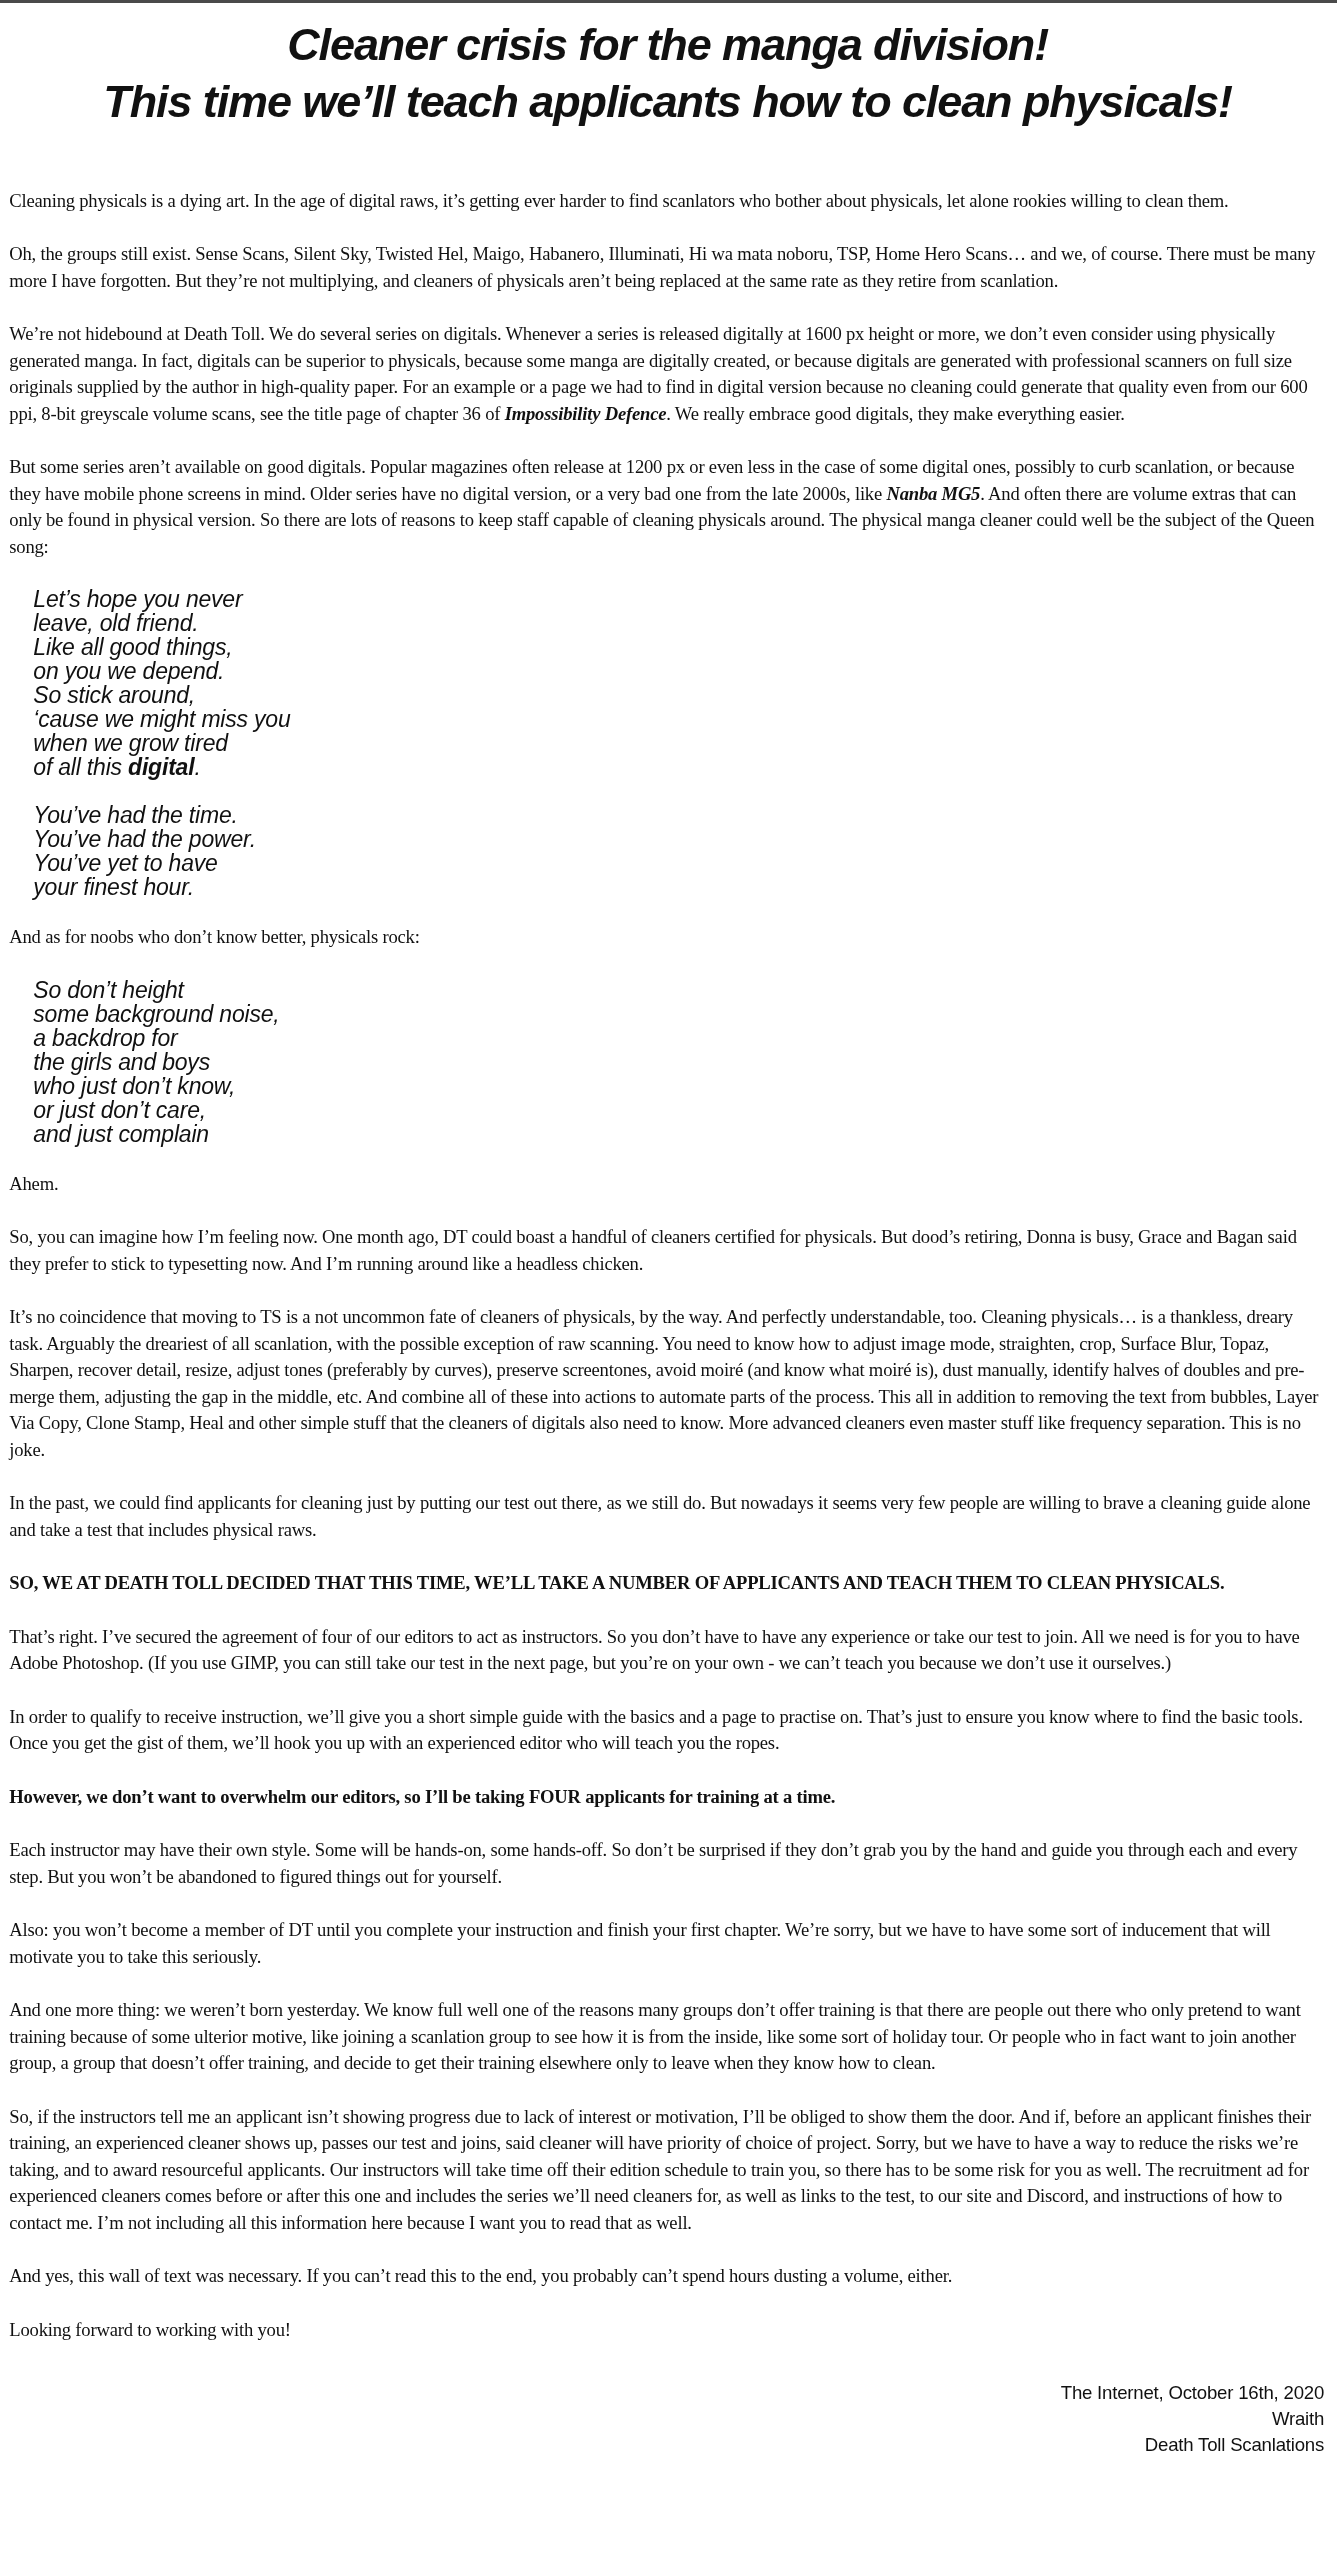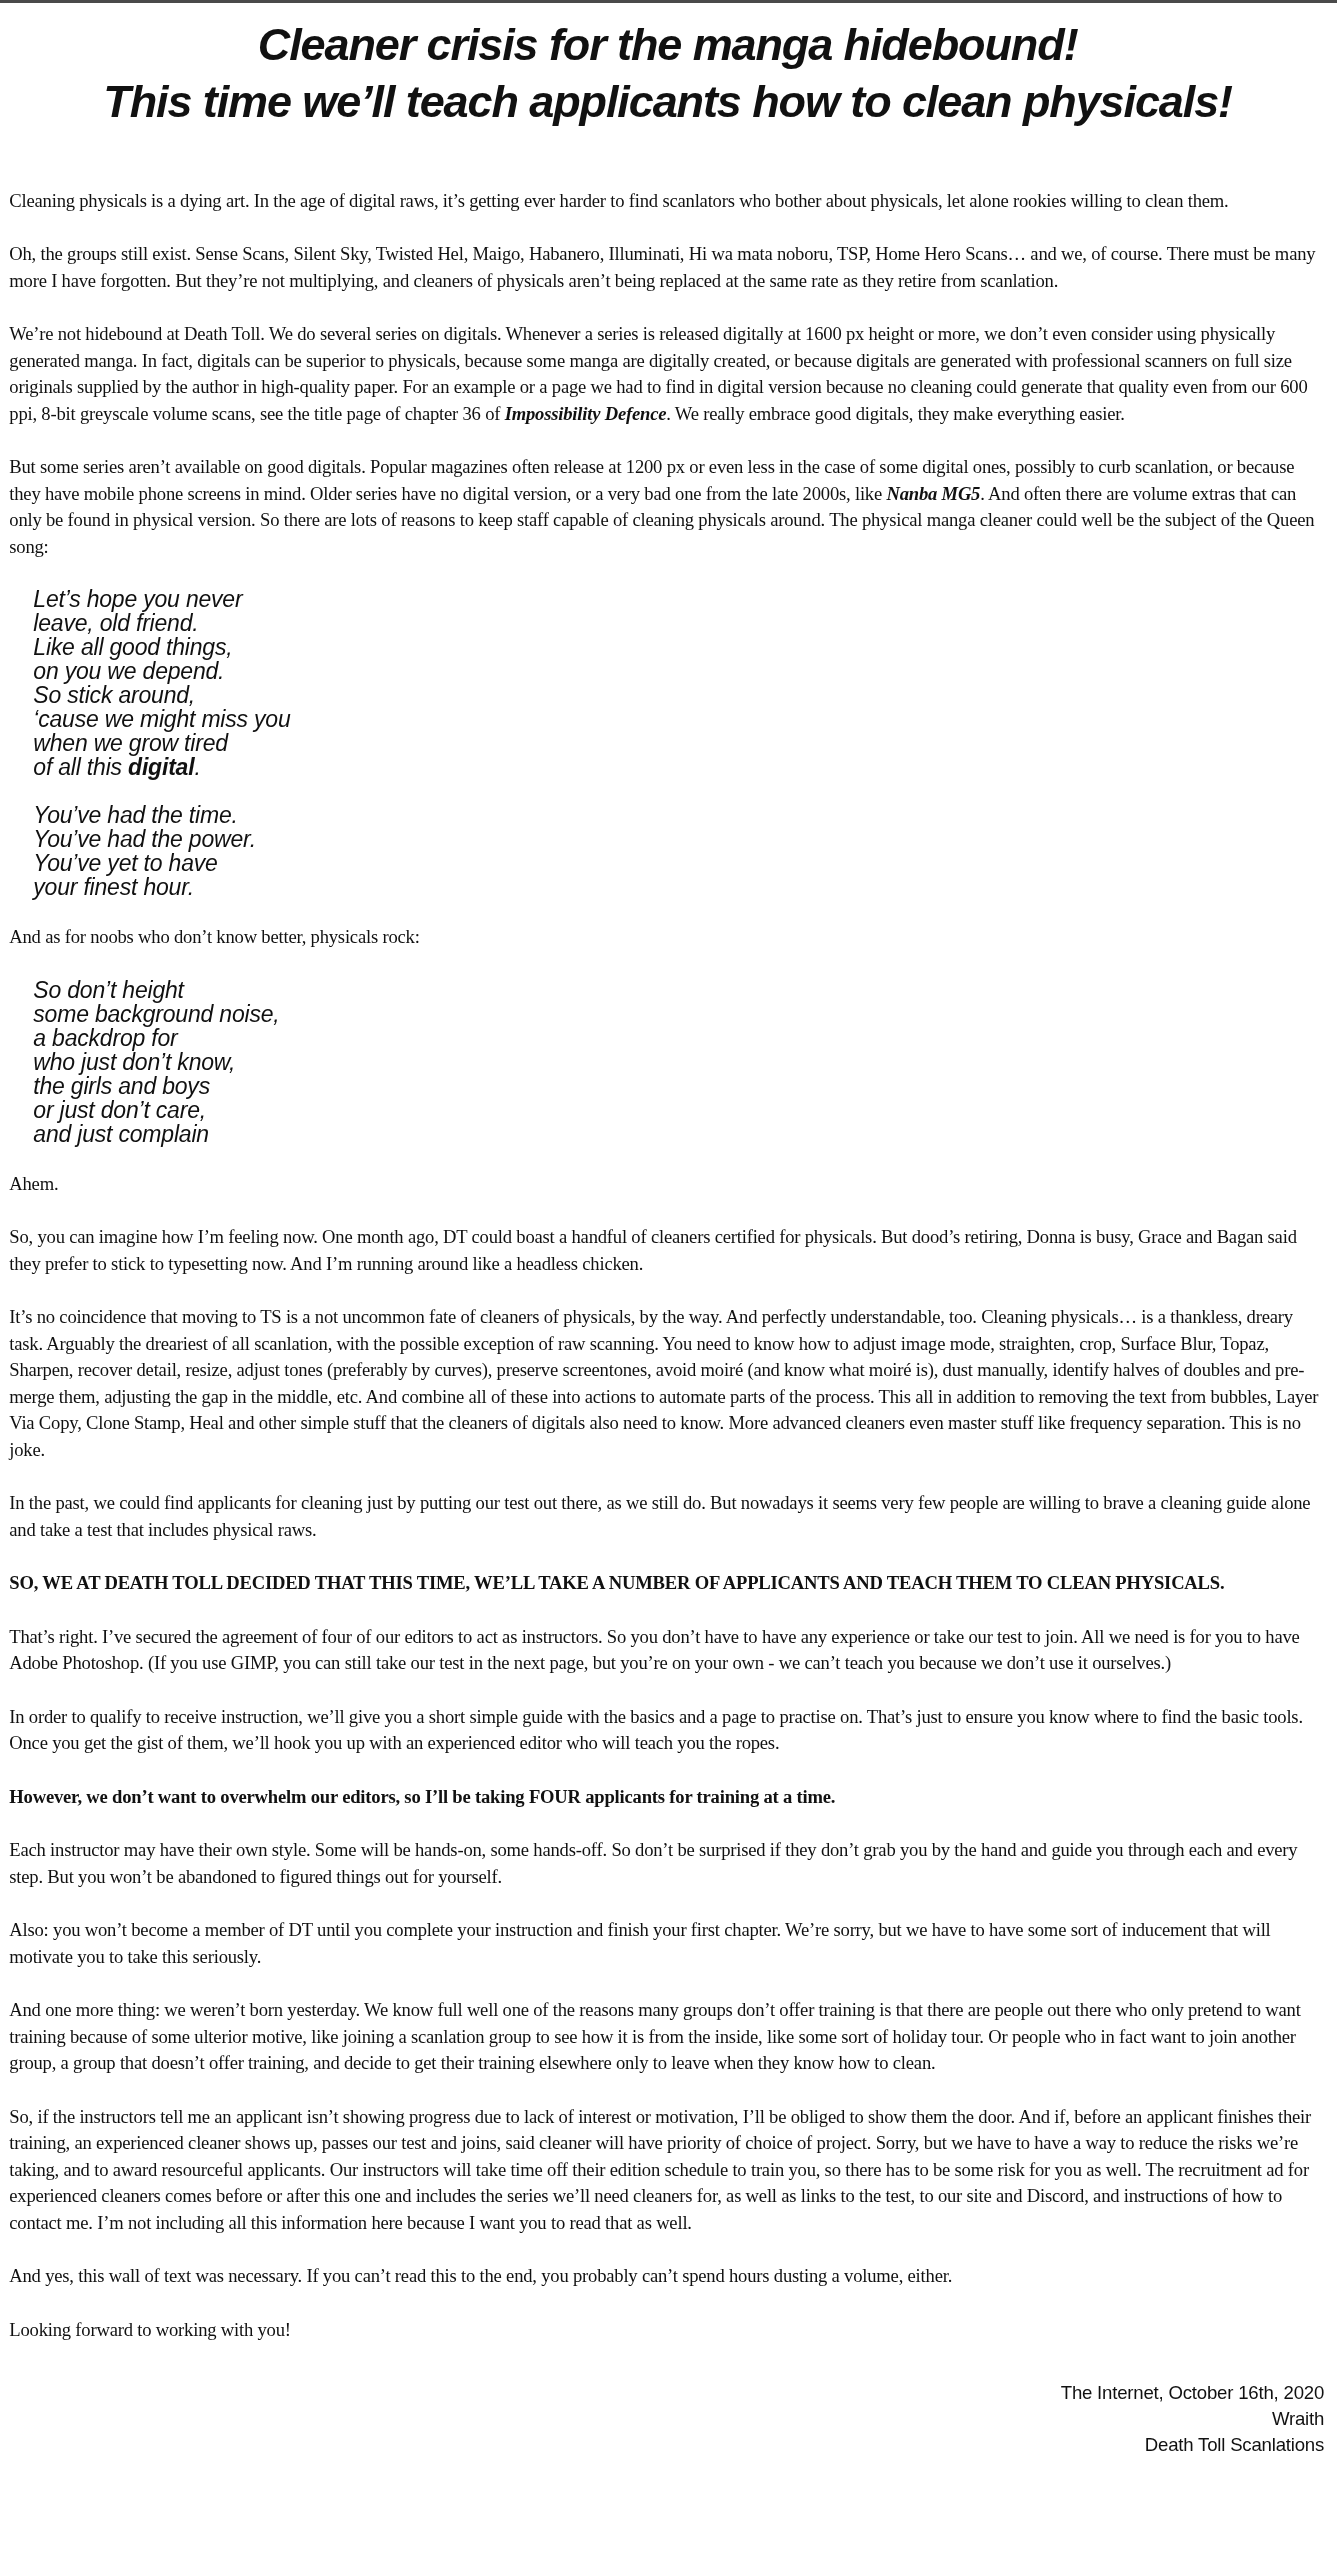--- a/index.html
+++ b/index.html
@@ -51,21 +51,21 @@
   }
 </style>
 </head>
 <body>
 
 <div class="topbar"></div>
 
 <div class="content">
 
   <h1 class="title">
-    <span style="display:block">Cleaner crisis for the manga hidebound!</span>
+    <span style="display:block">Cleaner crisis for the manga division!</span>
     <span style="display:block">This time we’ll teach applicants how to clean physicals!</span>
   </h1>
 
   <div class="body-text">
 
     <p class="para">Cleaning physicals is a dying art. In the age of digital raws, it’s getting ever harder to find scanlators who bother about physicals, let alone rookies willing to clean them.</p>
 
     <p class="para">Oh, the groups still exist. Sense Scans, Silent Sky, Twisted Hel, Maigo, Habanero, Illuminati, Hi wa mata noboru, TSP, Home Hero Scans… and we, of course. There must be many more I have forgotten. But they’re not multiplying, and cleaners of physicals aren’t being replaced at the same rate as they retire from scanlation.</p>
 
     <p class="para"><span>We’re not hidebound at Death Toll. We do several series on digitals. Whenever a series is released digitally at 1600 px height or more, we don’t even consider using physically generated manga. In fact, digitals can be superior to physicals, because some manga are digitally created, or because digitals are generated with professional scanners on full size originals supplied by the author in high-quality paper. For an example or a page we had to find in digital version because no cleaning could generate that quality even from our 600 ppi, 8-bit greyscale volume scans, see the title page of chapter 36 of </span><span class="bi">Impossibility Defence</span><span>. We really embrace good digitals, they make everything easier.</span></p>
@@ -91,22 +91,22 @@
       </div>
     </div>
 
     <p class="para">And as for noobs who don’t know better, physicals rock:</p>
 
     <div class="poem">
       <div class="stanza">
         <div class="poem-line">So don’t height</div>
         <div class="poem-line">some background noise,</div>
         <div class="poem-line">a backdrop for</div>
+        <div class="poem-line">the girls and boys</div>
         <div class="poem-line">who just don’t know,</div>
-        <div class="poem-line">the girls and boys</div>
         <div class="poem-line">or just don’t care,</div>
         <div class="poem-line">and just complain</div>
       </div>
     </div>
 
     <p class="para">Ahem.</p>
 
     <p class="para">So, you can imagine how I’m feeling now. One month ago, DT could boast a handful of cleaners certified for physicals. But dood’s retiring, Donna is busy, Grace and Bagan said they prefer to stick to typesetting now. And I’m running around like a headless chicken.</p>
 
     <p class="para">It’s no coincidence that moving to TS is a not uncommon fate of cleaners of physicals, by the way. And perfectly understandable, too. Cleaning physicals… is a thankless, dreary task. Arguably the dreariest of all scanlation, with the possible exception of raw scanning. You need to know how to adjust image mode, straighten, crop, Surface Blur, Topaz, Sharpen, recover detail, resize, adjust tones (preferably by curves), preserve screentones, avoid moiré (and know what moiré is), dust manually, identify halves of doubles and pre-merge them, adjusting the gap in the middle, etc. And combine all of these into actions to automate parts of the process. This all in addition to removing the text from bubbles, Layer Via Copy, Clone Stamp, Heal and other simple stuff that the cleaners of digitals also need to know. More advanced cleaners even master stuff like frequency separation. This is no joke.</p>

